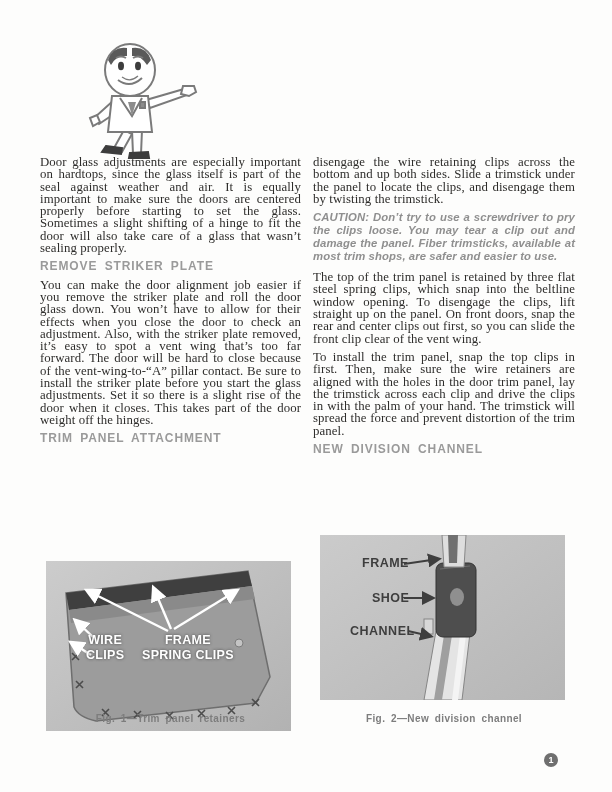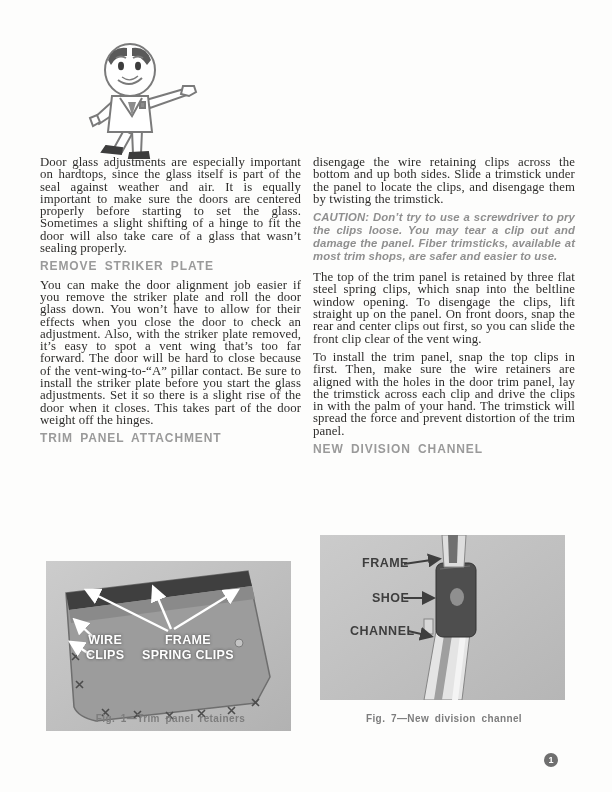--- a/index.html
+++ b/index.html
@@ -204,17 +204,17 @@
       <g stroke="#3e3e3e" stroke-width="2" fill="none">
         <line x1="84" y1="29" x2="118" y2="24" marker-end="url(#ahd)"></line>
         <line x1="84" y1="63" x2="112" y2="63" marker-end="url(#ahd)"></line>
         <line x1="88" y1="96" x2="110" y2="101" marker-end="url(#ahd)"></line>
       </g>
     </svg>
     <div class="fig-label fig2-label lbl-frame">FRAME</div>
     <div class="fig-label fig2-label lbl-shoe">SHOE</div>
     <div class="fig-label fig2-label lbl-channel">CHANNEL</div>
   </div>
-  <div class="fig-caption cap2">Fig. 7—New division channel</div>
+  <div class="fig-caption cap2">Fig. 2—New division channel</div>
 
   <div class="page-num">1</div>
 
 </div>
 
 </body></html>

